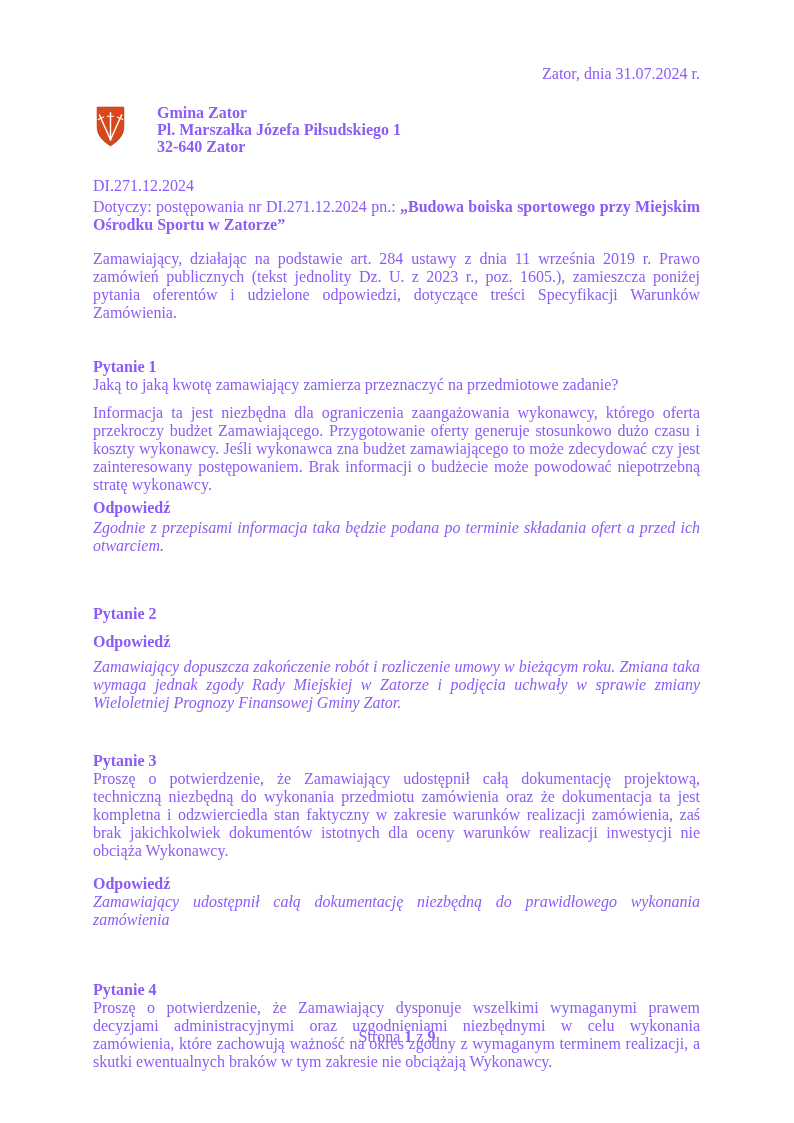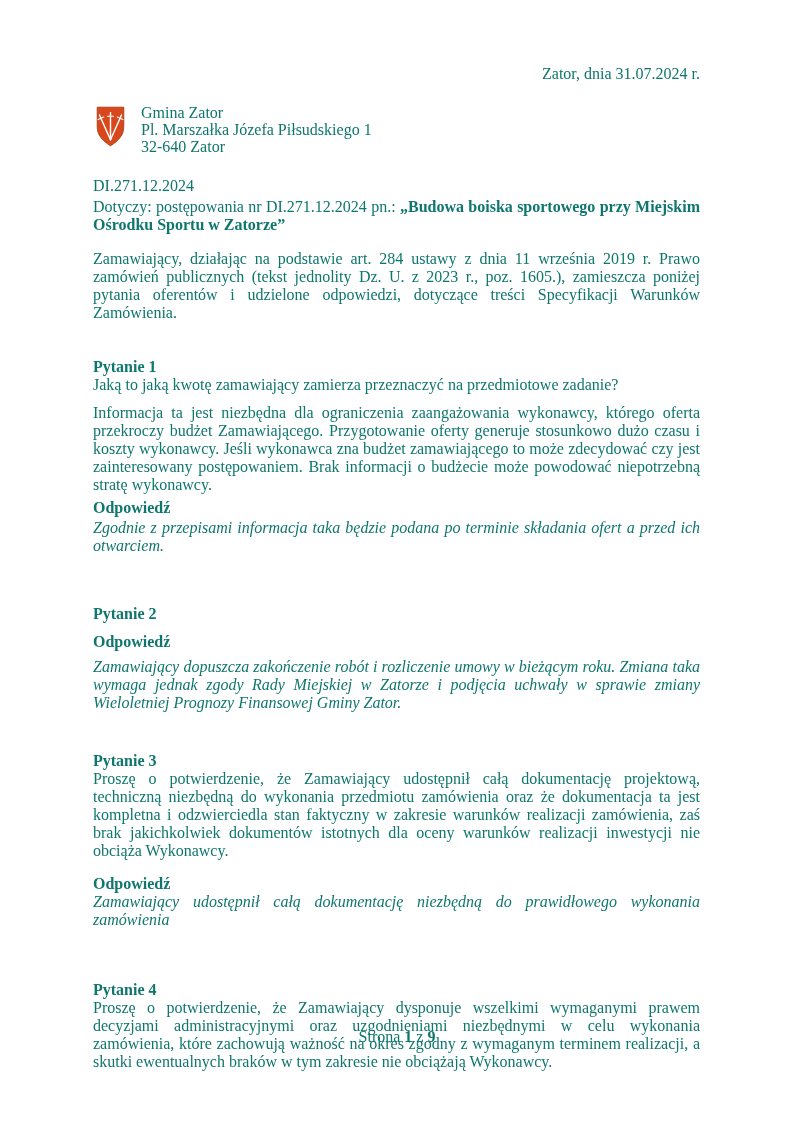--- a/index.html
+++ b/index.html
@@ -6,21 +6,21 @@
   html, body {
     margin: 0;
     padding: 0;
     background: #ffffff;
   }
   .page {
     position: relative;
     width: 794px;
     height: 1123px;
     background: #ffffff;
-    color: #0f766e;
+    color: #8b5cf6;
     font-family: "Liberation Serif", "DejaVu Serif", serif;
     font-size: 16px;
     line-height: 18px;
     overflow: hidden;
   }
   .content {
     padding: 0 94px 0 93px;
   }
   p, div, section { margin: 0; }
 
@@ -35,22 +35,22 @@
     align-items: flex-start;
   }
   .coat {
     width: 29px;
     height: 41px;
     margin-left: 3px;
     margin-top: 2px;
     flex: 0 0 auto;
   }
   .sender-text {
-    margin-left: 16px;
-    font-weight: normal;
+    margin-left: 32px;
+    font-weight: bold;
     line-height: 17px;
   }
 
   .reference { margin-top: 22px; }
 
   .subject {
     margin-top: 3px;
     text-align: justify;
   }
   .b { font-weight: bold; }

